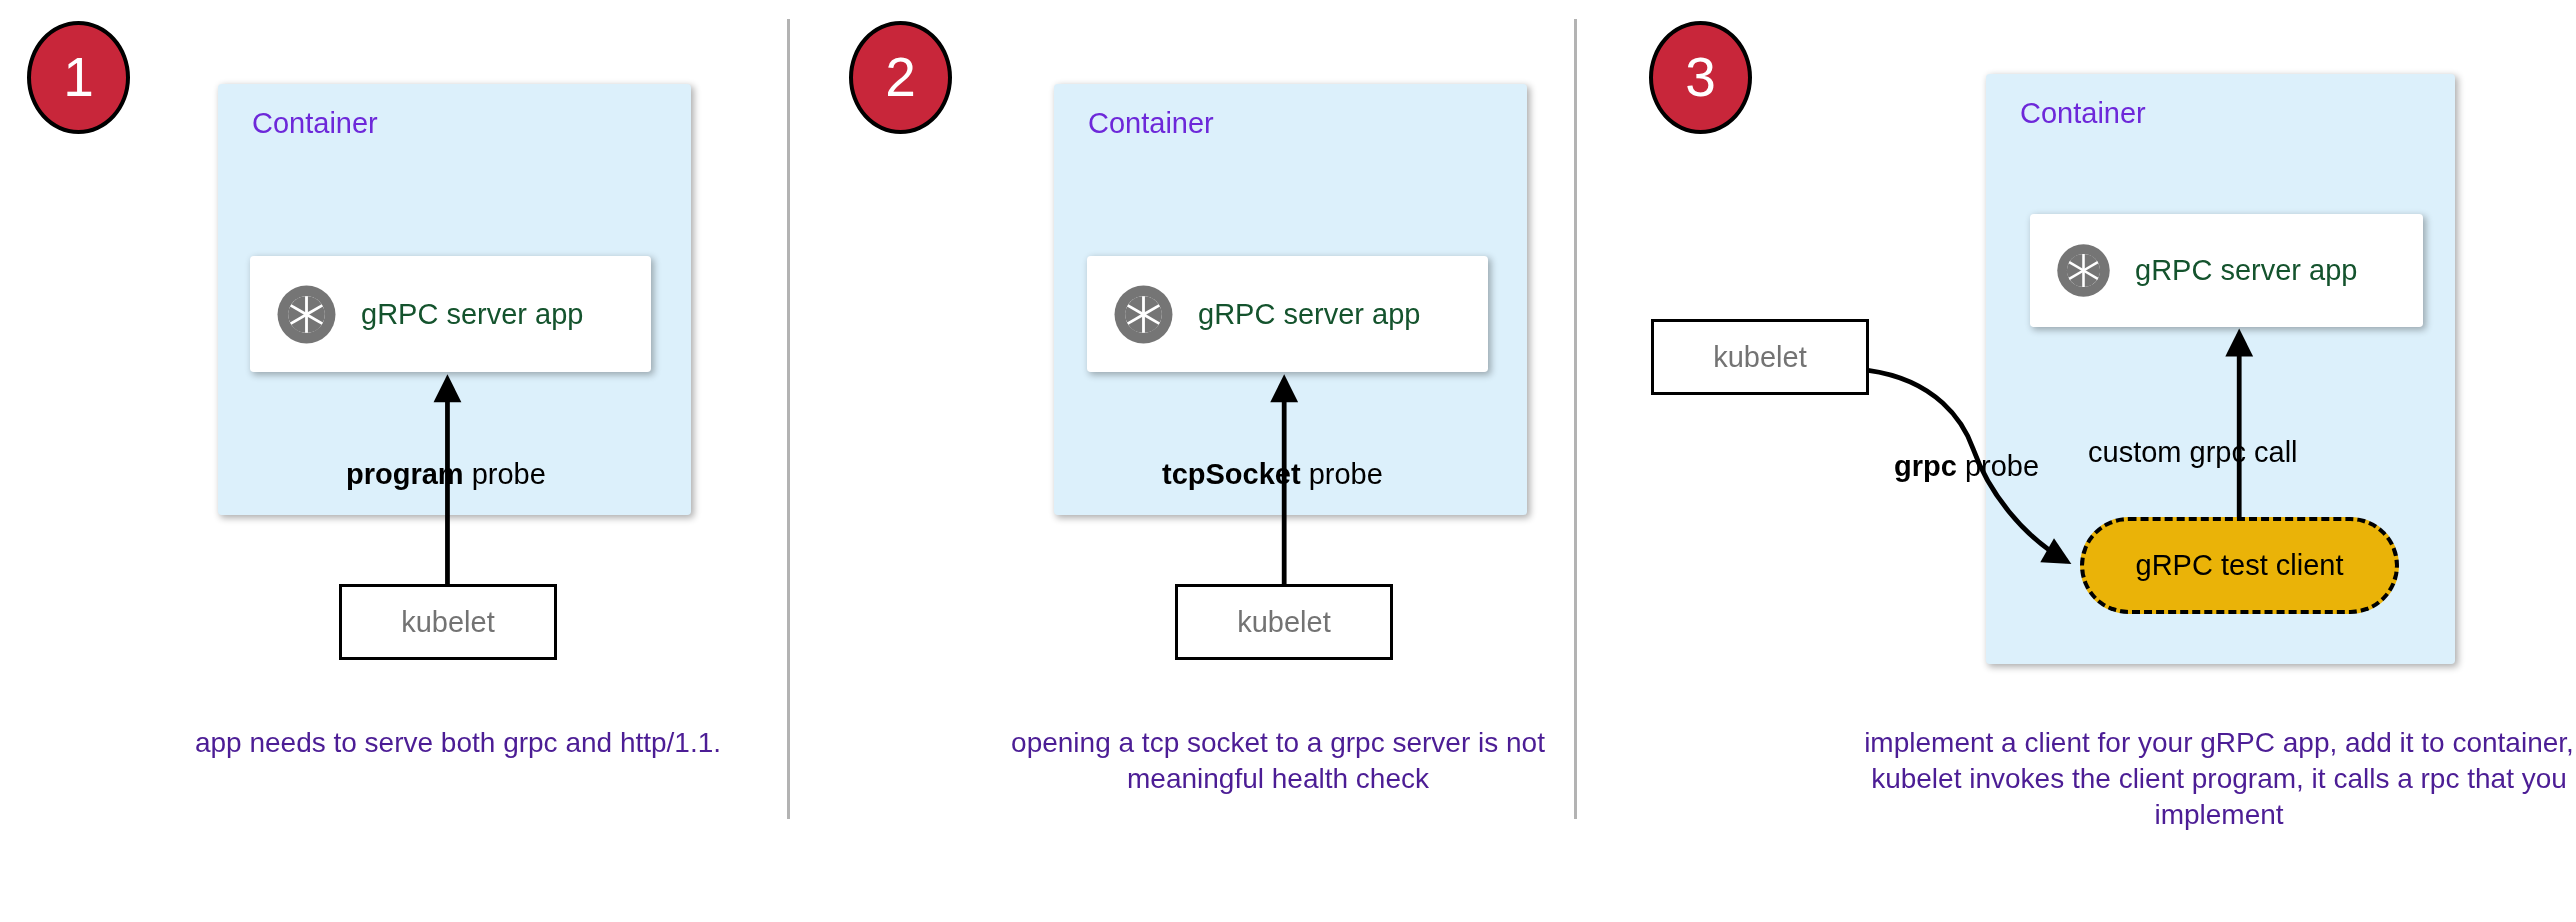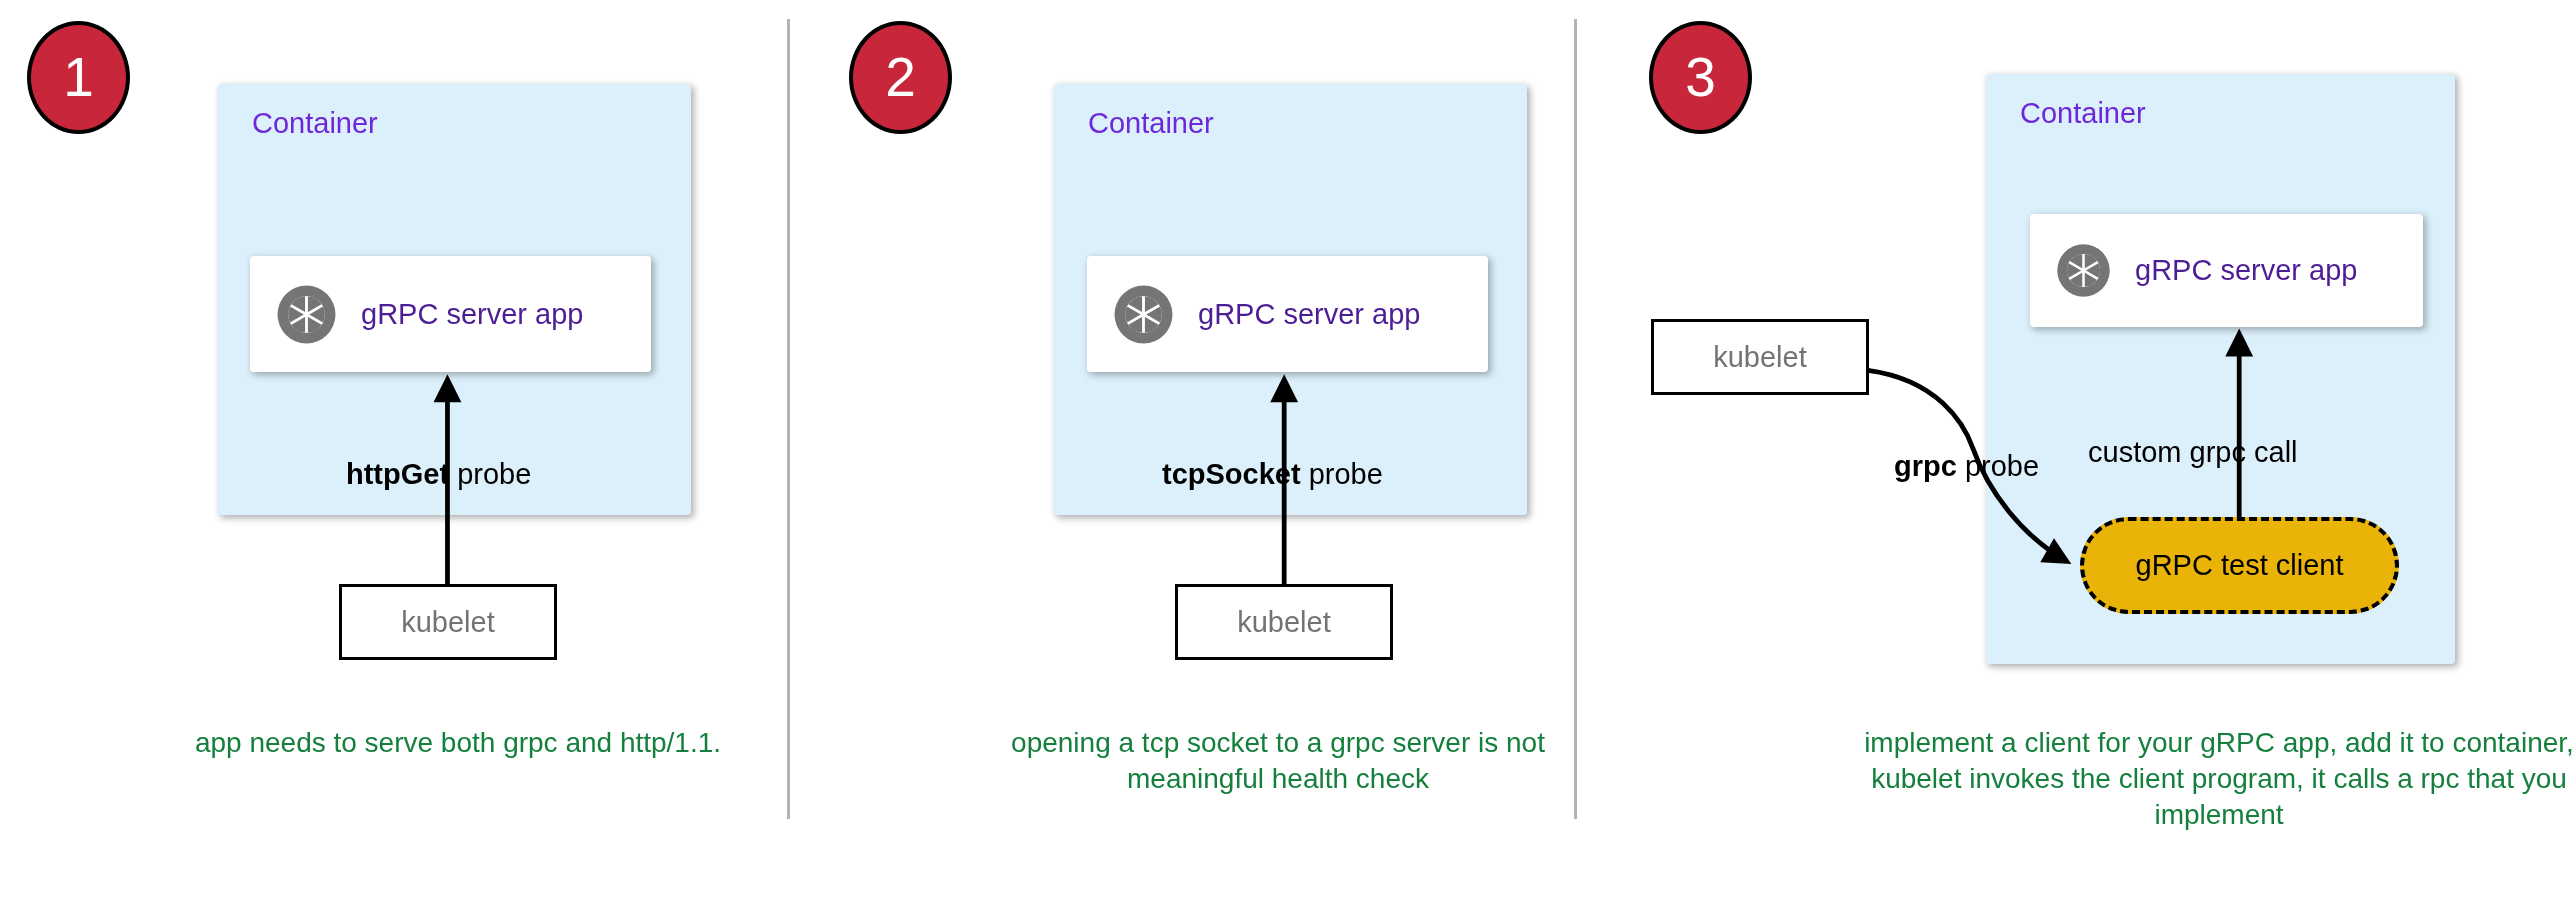--- a/index.html
+++ b/index.html
@@ -79,21 +79,21 @@
     align-items: center;
     padding-left: 25px;
     box-sizing: border-box;
   }
   .app-card.a1 { left: 250px;  top: 256px; width: 401px; height: 116px; }
   .app-card.a2 { left: 1087px; top: 256px; width: 401px; height: 116px; }
   .app-card.a3 { left: 2030px; top: 214px; width: 393px; height: 113px; }
 
   .app-card .app-label {
     font-size: 29px;
-    color: #4c1d95;
+    color: #14532d;
     margin-left: 23px;
     white-space: nowrap;
   }
 
   .grpc-ico { width: 63px; height: 63px; flex: 0 0 63px; display:block; }
   .grpc-ico.small { width: 57px; height: 57px; flex: 0 0 57px; }
 
   
   .kubelet-box {
     position: absolute;
@@ -139,21 +139,21 @@
   .lbl-http { left: 346px;  top: 458px; }
   .lbl-tcp  { left: 1162px; top: 458px; }
   .lbl-exec { left: 1894px; top: 450px; }
   .lbl-call { left: 2088px; top: 436px; }
 
   
   .caption {
     position: absolute;
     font-size: 28px;
     line-height: 1.28;
-    color: #15803d;
+    color: #4c1d95;
     text-align: center;
   }
   .caption.p1 { left: 191px;  top: 725px; width: 534px; }
   .caption.p2 { left: 1011px; top: 725px; width: 534px; }
   .caption.p3 { left: 1828px; top: 725px; width: 782px; }
 
   svg.arrows {
     position: absolute;
     inset: 0;
     width: 2576px;
@@ -196,21 +196,21 @@
         <path d="M50 50 L50 79"></path>
         <path d="M50 50 L24.9 64.5"></path>
         <path d="M50 50 L24.9 35.5"></path>
       </g>
       <circle cx="50" cy="50" r="29" fill="none" stroke="#757575" stroke-width="0"></circle>
     </svg>
     <span class="app-label">gRPC server app</span>
   </div>
 
   <div class="edge-label lbl-http">
-    <b>httpGet</b><span> probe</span>
+    <b>program</b><span> probe</span>
   </div>
 
   <div class="kubelet-box k1">
     <span>kubelet</span>
   </div>
 
   <div class="caption p1">app needs to serve both grpc and http/1.1.</div>
 
   <div class="badge b2">
     <span>2</span>

